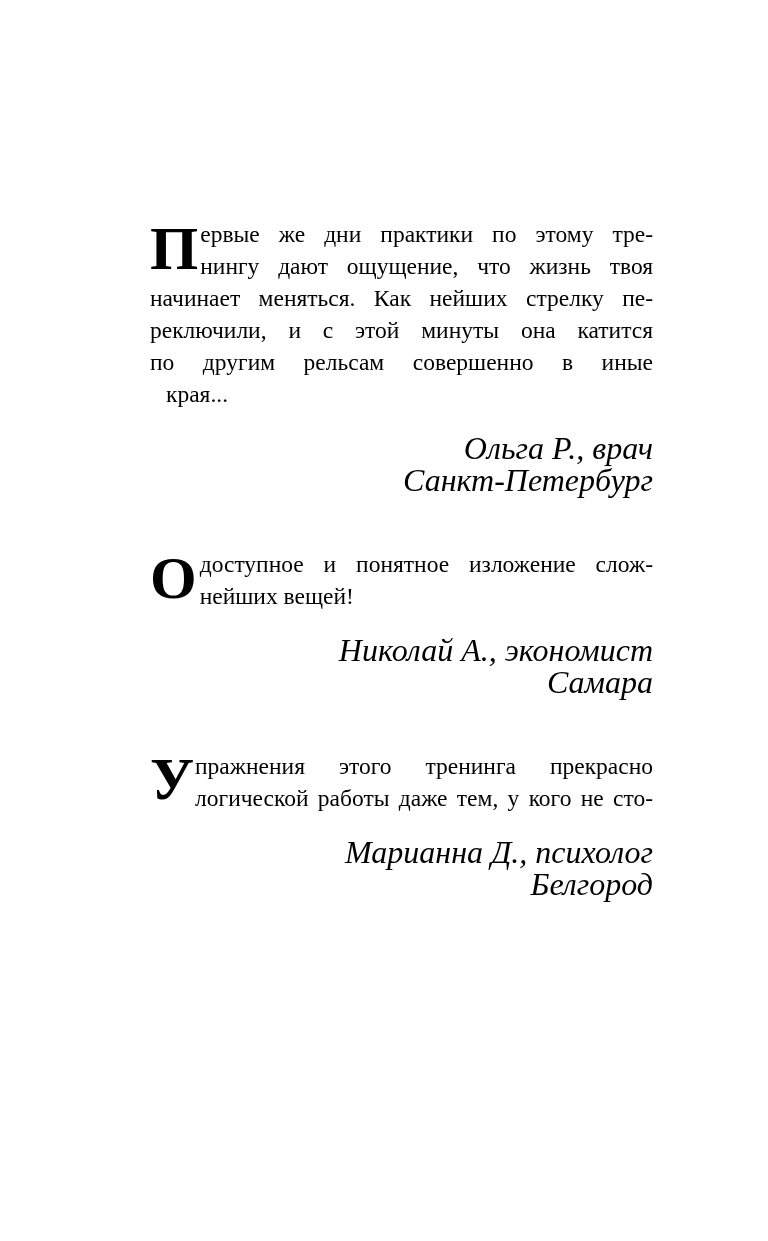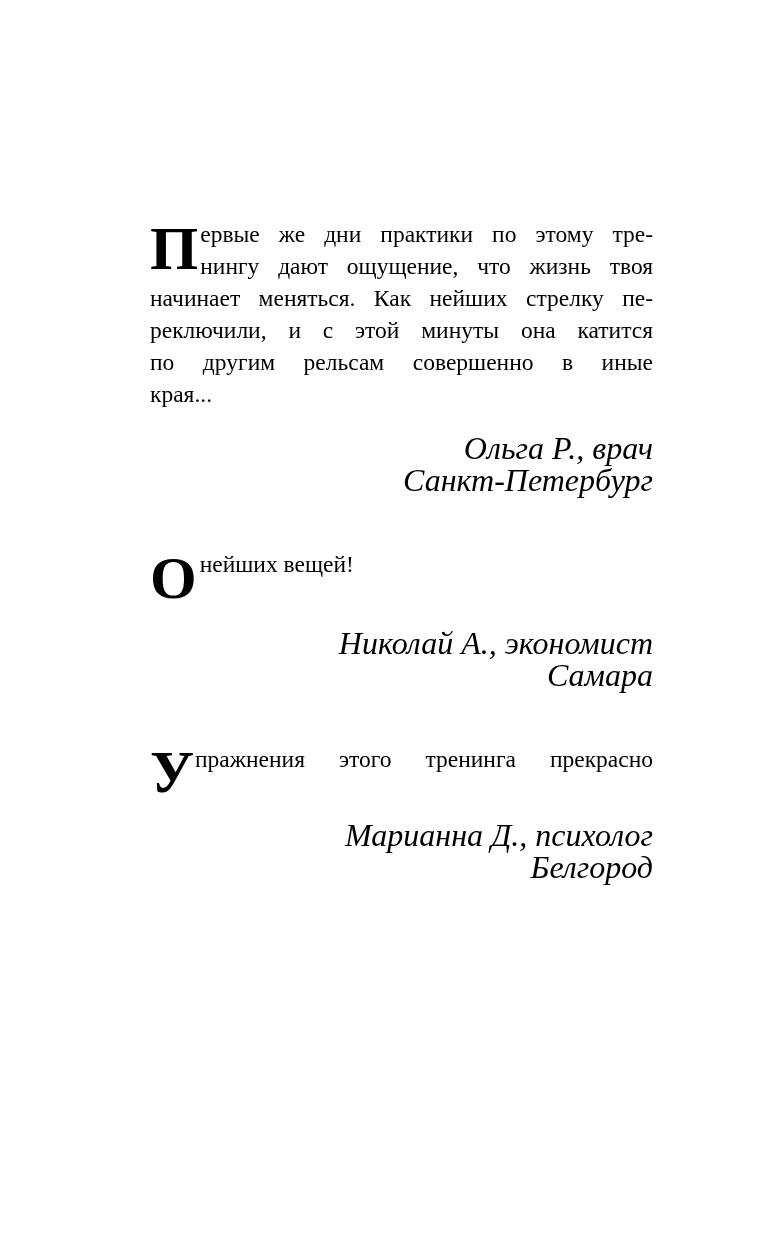--- a/index.html
+++ b/index.html
@@ -73,20 +73,21 @@
 
   
   .tline {
     display: block;
     text-align: justify;
     text-align-last: justify;
     white-space: pre-wrap;
   }
   .tline.last {
     text-align-last: left;
+    margin-left: 16px;
   }
 
   
   .attribution {
     margin-top: 22px;
     text-align: right;
     font-style: italic;
     font-size: 32px;
     line-height: 32px;
   }
@@ -118,32 +119,34 @@
       </div>
       <div class="attribution">
         <span class="attr-line">Ольга Р., врач</span>
         <span class="attr-line">Санкт-Петербург</span>
       </div>
     </div>
 
     <div class="testimonial">
       <div class="quote-body clearfix">
         <span class="dropcap cap-o">О</span>
+          <span class="tline">доступное и понятное изложение слож-</span>
           <span class="tline last">нейших вещей!</span>
       </div>
       <div class="attribution">
         <span class="attr-line">Николай А., экономист</span>
         <span class="attr-line">Самара</span>
       </div>
     </div>
 
     <div class="testimonial">
       <div class="quote-body clearfix">
         <span class="dropcap cap-u">У</span>
           <span class="tline">пражнения этого тренинга прекрасно</span>
+          <span class="tline">логической работы даже тем, у кого не сто-</span>
       </div>
       <div class="attribution">
         <span class="attr-line">Марианна Д., психолог</span>
         <span class="attr-line">Белгород</span>
       </div>
     </div>
 
   </div>
 </div>
 

